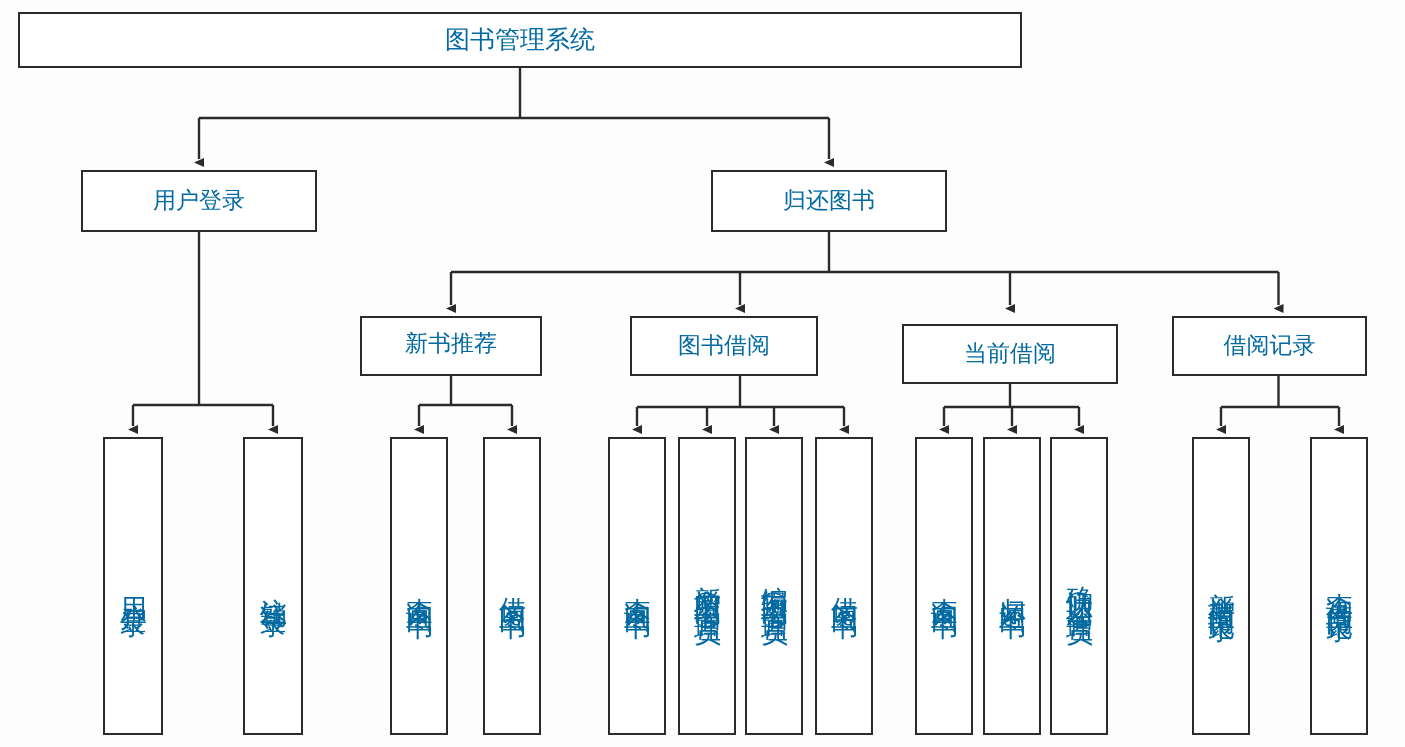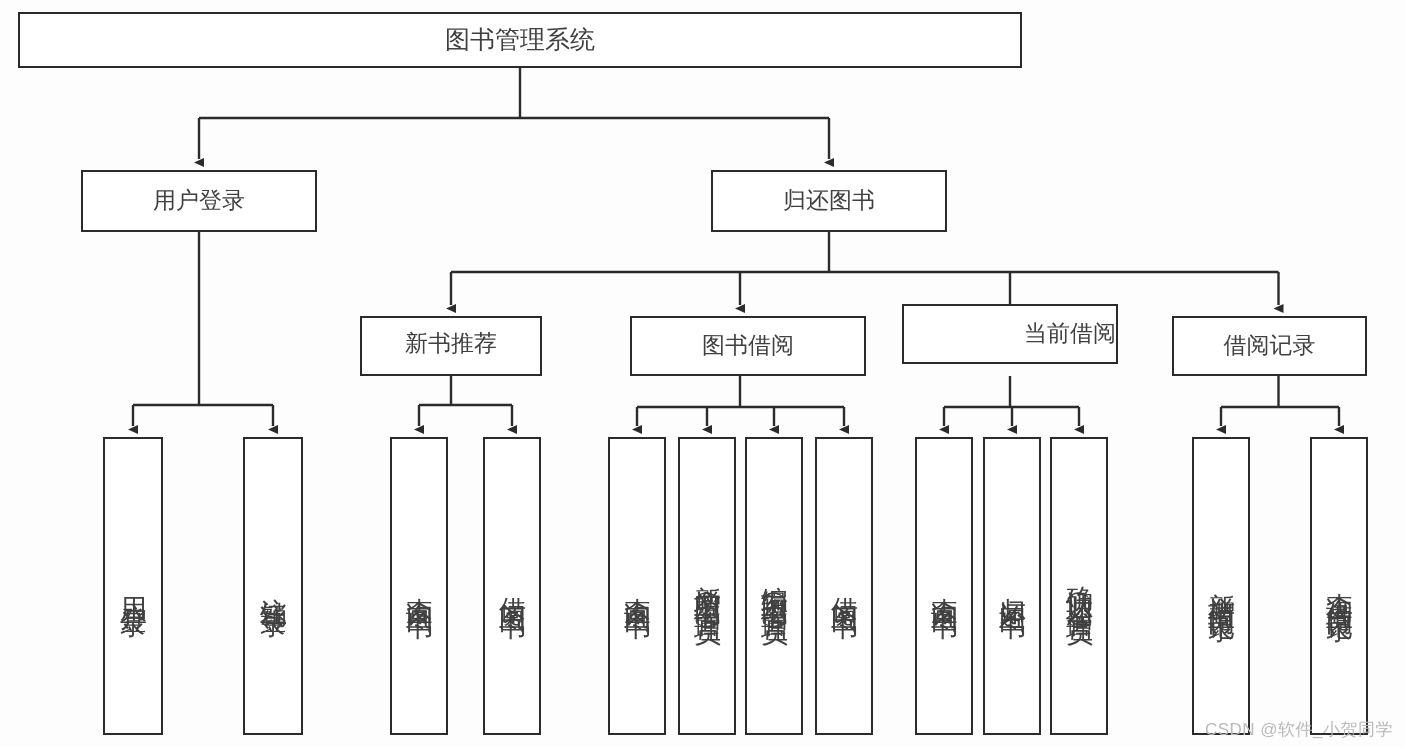--- a/index.html
+++ b/index.html
@@ -28,21 +28,21 @@
     position: absolute;
     box-sizing: border-box;
     background: #ffffff;
     border: 2.2px solid #2b2b2b;
     display: flex;
     align-items: center;
     justify-content: center;
     z-index: 3;
   }
   .node-label {
-    color: #404040;
+    color: #0369a1;
     text-align: center;
     line-height: 1.1;
     white-space: nowrap;
   }
   .node.root .node-label {
     font-size: 25px;
   }
   .node.mid .node-label {
     font-size: 23px;
   }
@@ -122,24 +122,24 @@
       </div>
       <div class="node mid" style="left: 81px; top: 170px; width: 236px; height: 62px;">
         <span class="node-label">用户登录</span>
       </div>
       <div class="node mid" style="left: 711px; top: 170px; width: 236px; height: 62px;">
         <span class="node-label">归还图书</span>
       </div>
       <div class="node mid" style="left: 360px; top: 316px; width: 182px; height: 60px; font-family: Liberation Mono, monospace;">
         <span class="node-label">新书推荐</span>
       </div>
-      <div class="node mid" style="left: 630px; top: 316px; width: 236px; height: 60px;">
+      <div class="node mid" style="left: 630px; top: 316px; width: 188px; height: 60px;">
         <span class="node-label">图书借阅</span>
       </div>
-      <div class="node mid" style="left: 902px; top: 304px; width: 216px; height: 60px; justify-content: flex-end;">
+      <div class="node mid" style="left: 902px; top: 324px; width: 216px; height: 60px;">
         <span class="node-label">当前借阅</span>
       </div>
       <div class="node mid" style="left: 1172px; top: 316px; width: 195px; height: 60px;">
         <span class="node-label">借阅记录</span>
       </div>
       <div class="node leaf" style="left: 103px; top: 437px; width: 60px; height: 298px;">
         <span class="node-label">用户登录</span>
       </div>
       <div class="node leaf" style="left: 243px; top: 437px; width: 60px; height: 298px;">
         <span class="node-label">注销登录</span>
@@ -172,14 +172,13 @@
         <span class="node-label">确认归还（管理员）</span>
       </div>
       <div class="node leaf" style="left: 1192px; top: 437px; width: 58px; height: 298px;">
         <span class="node-label">新增借阅记录</span>
       </div>
       <div class="node leaf" style="left: 1310px; top: 437px; width: 58px; height: 298px;">
         <span class="node-label">查询借阅记录</span>
       </div>
     </div>
 
-  <div class="watermark">CSDN @软件_小贺同学</div>
 </div>
 
 </body></html>

